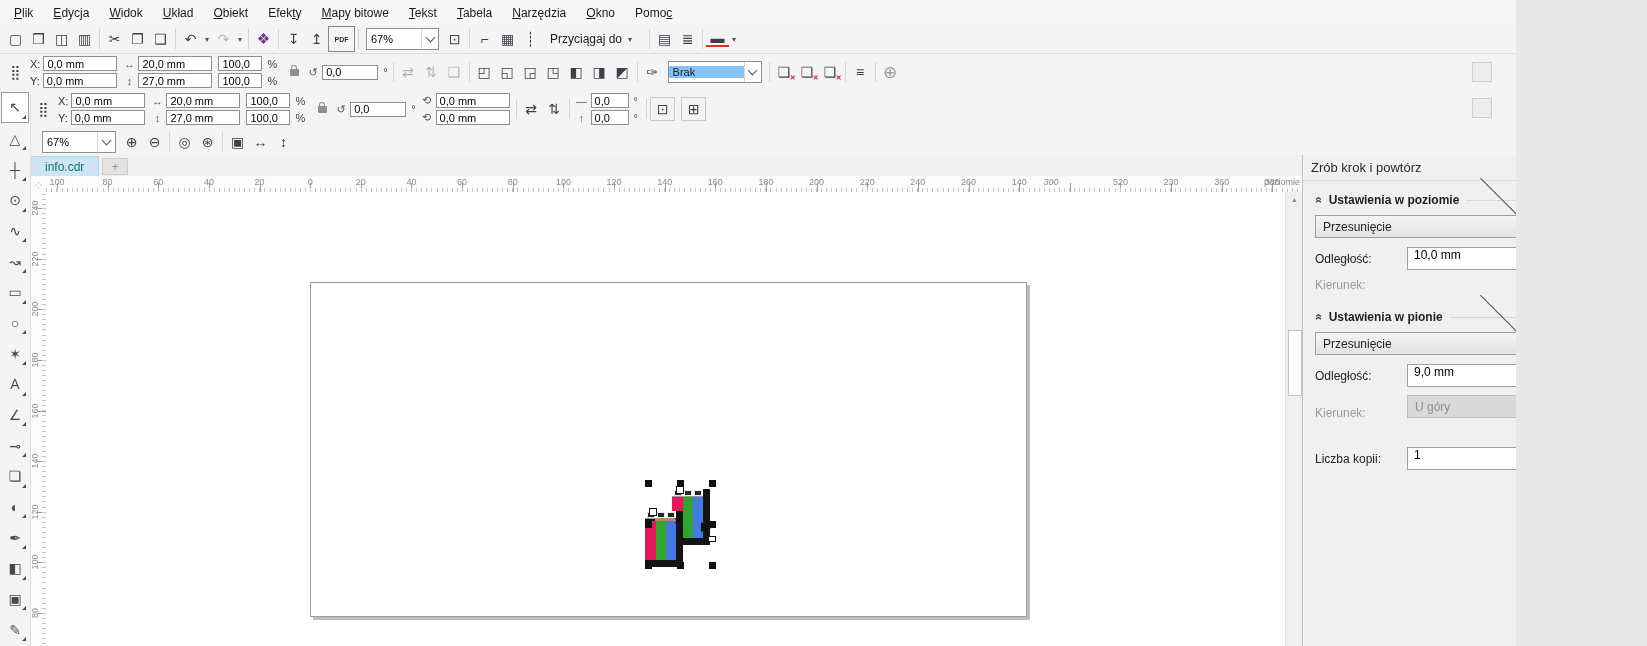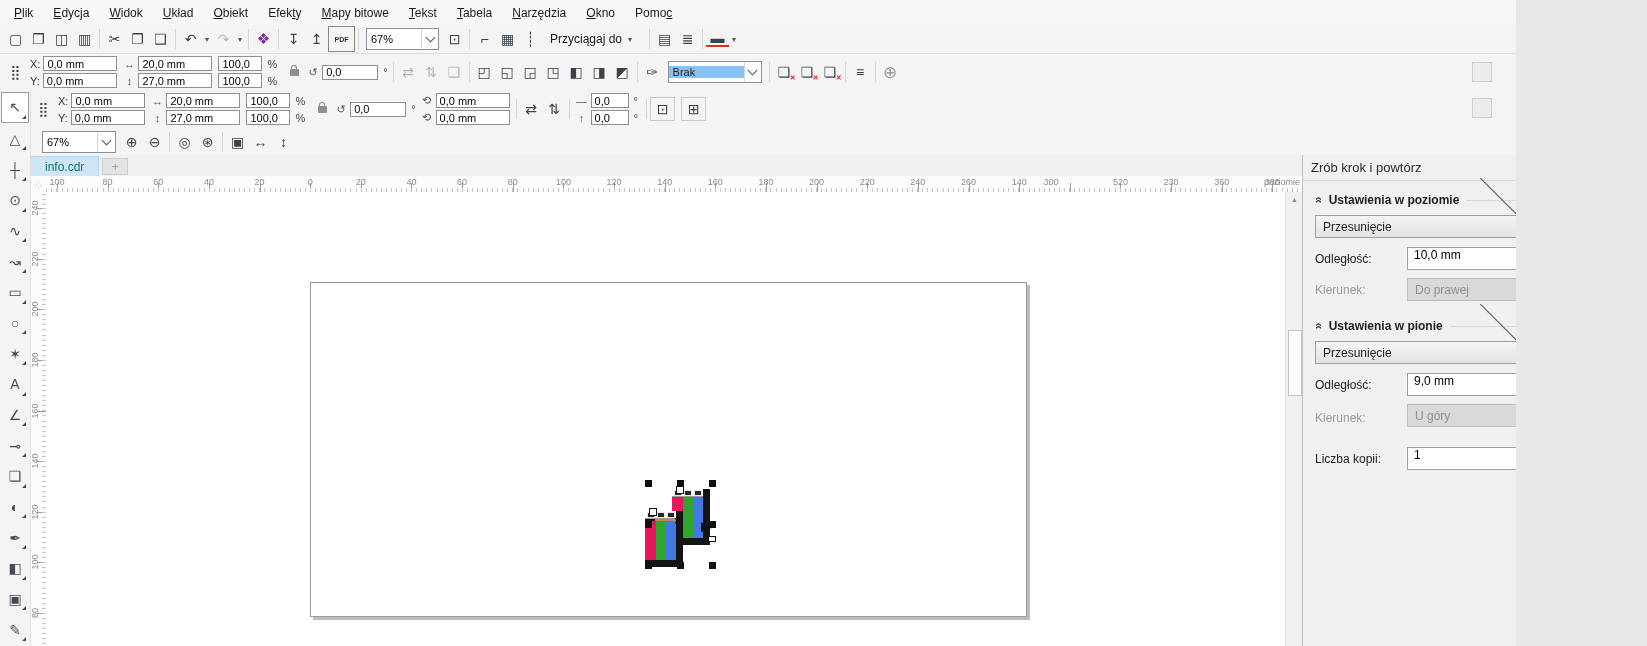--- a/index.html
+++ b/index.html
@@ -522,24 +522,20 @@
         <div class="dfield" data-name="horizontal-distance-field">
           <input data-name="horizontal-distance-input" value="10,0 mm" style="">
           <span class="spin" data-name="spinner">
               <span data-name="spin-up-icon">▲</span>
               <span data-name="spin-down-icon">▼</span>
             </span>
         </div>
       </div>
       <div class="drow disabled">
         <label data-name="direction-label">Kierunek:</label>
-        <div class="dcombo disabled" style="flex:1;margin-bottom:0" data-name="horizontal-direction-select">
-          <span data-name="selected-value">Do prawej</span>
-          <span class="chev" data-name="chevron-down-icon"></span>
-        </div>
       </div>
 
       <div class="sechead" style="margin-top:18px" data-name="section-vertical-header">
         <span class="dblchev" data-name="collapse-icon"></span>
         <b data-name="section-title">Ustawienia w pionie</b>
         <span class="rule"></span>
       </div>
       <div class="dcombo" data-name="vertical-mode-select">
         <span data-name="selected-value">Przesunięcie</span>
         <span class="chev" data-name="chevron-down-icon"></span>
@@ -549,21 +545,21 @@
         <div class="dfield" data-name="vertical-distance-field">
           <input data-name="vertical-distance-input" value="9,0 mm" style="">
           <span class="spin" data-name="spinner">
               <span data-name="spin-up-icon">▲</span>
               <span data-name="spin-down-icon">▼</span>
             </span>
         </div>
       </div>
       <div class="drow disabled">
         <label data-name="direction-label">Kierunek:</label>
-        <div class="dcombo disabled" style="flex:1;margin-bottom:4px" data-name="vertical-direction-select">
+        <div class="dcombo disabled" style="flex:1;margin-bottom:13px" data-name="vertical-direction-select">
           <span data-name="selected-value">U góry</span>
           <span class="chev" data-name="chevron-down-icon"></span>
         </div>
       </div>
 
       <div class="drow" style="margin-top:16px">
         <label data-name="copies-label">Liczba kopii:</label>
         <div class="dfield" data-name="copies-field">
           <input data-name="copies-input" value="1" style="">
           <span class="spin" data-name="spinner">

